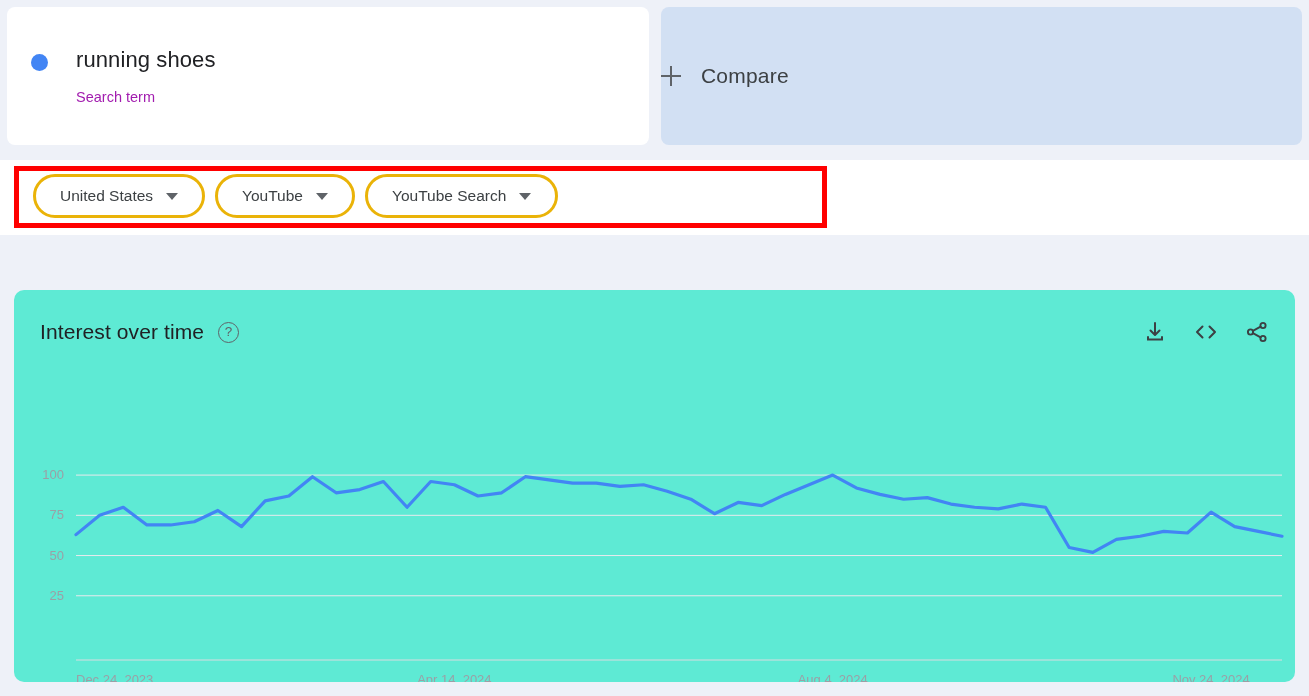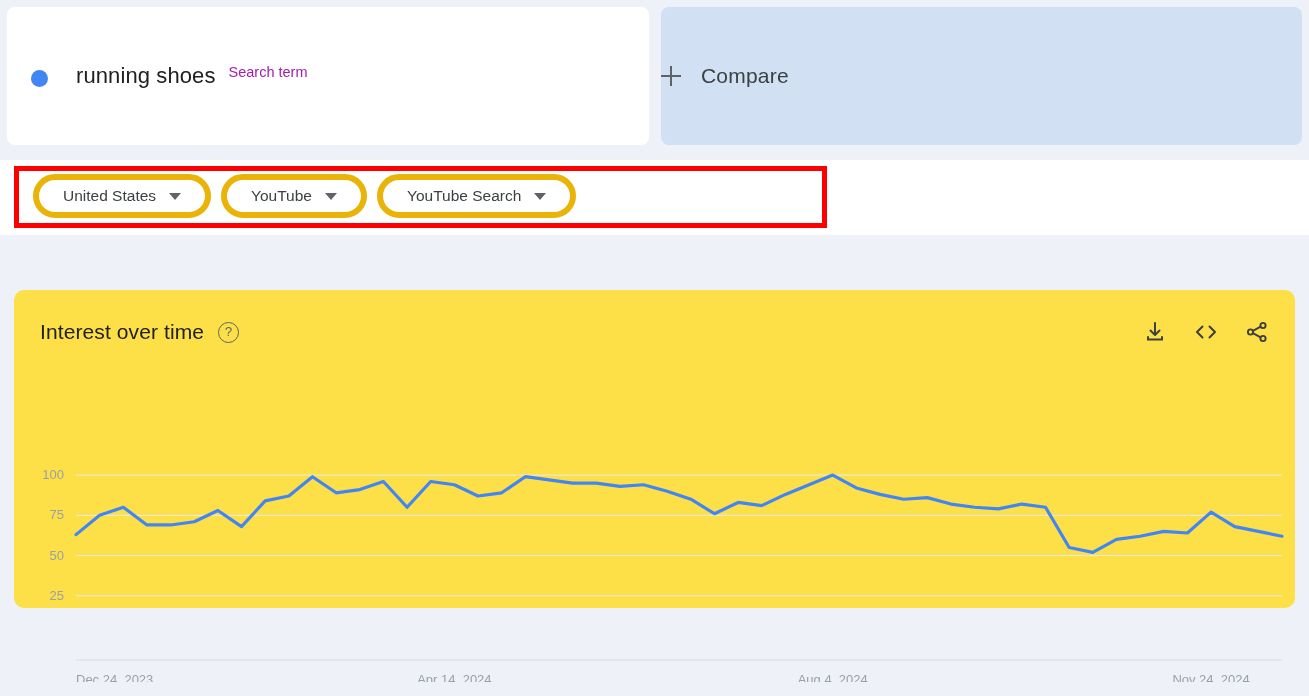--- a/index.html
+++ b/index.html
@@ -18,21 +18,21 @@
   }
   .term-card {
     width: 642px; background: #ffffff; border-radius: 8px;
     display: flex; align-items: center; padding-left: 24px;
   }
   .term-inner { display: flex; align-items: flex-start; gap: 28px; }
   .term-dot {
     width: 17px; height: 17px; border-radius: 50%;
     background: #4285f4; margin-top: 8px; flex: none;
   }
-  .term-texts { display: flex; flex-direction: row; gap: 13px; }
+  .term-texts { display: flex; flex-direction: column; gap: 13px; }
   .term-title { font-size: 22px; color: #202124; line-height: 28px; letter-spacing: .1px; }
   .term-sub { font-size: 14.5px; color: #a21caf; line-height: 20px; }
 
   .compare-card {
     flex: 1; background: #d2e0f3; border-radius: 8px;
     display: flex; align-items: center; cursor: pointer;
   }
   .compare-inner { display: flex; align-items: center; gap: 20px; }
   .plus-icon {
     position: relative; width: 20px; height: 20px; flex: none;
@@ -47,39 +47,39 @@
   
   .filter-bar {
     position: absolute; left: 0; top: 160px; width: 1309px; height: 75px;
     background: #ffffff;
   }
   .filter-chips {
     position: absolute; left: 33px; top: 14px;
     display: flex; gap: 10px; align-items: center;
   }
   .chip {
-    height: 44px; border: 6px solid #eab308; border-radius: 22px;
+    height: 44px; border: 3px solid #eab308; border-radius: 22px;
     background: #fff; display: flex; align-items: center; justify-content: center;
     gap: 13px; padding: 0 24px; cursor: pointer;
   }
   .chip-label { font-size: 15.5px; color: #3c4043; white-space: nowrap; }
   .caret {
     width: 0; height: 0; border-left: 6px solid transparent;
     border-right: 6px solid transparent; border-top: 7px solid #5f6368;
   }
   .red-box {
     position: absolute; left: 14px; top: 166px;
     width: 813px; height: 62px;
     border: 5px solid #ff0000; pointer-events: none; z-index: 5;
   }
 
   
   .chart-card {
-    position: absolute; left: 14px; top: 290px; width: 1281px; height: 318px;
-    background: #fde047; border-radius: 10px;
+    position: absolute; left: 14px; top: 290px; width: 1281px; height: 392px;
+    background: #5eead4; border-radius: 10px;
   }
   .chart-header {
     position: absolute; left: 26px; top: 24px; right: 26px; height: 36px;
     display: flex; align-items: center; justify-content: space-between;
   }
   .chart-title-wrap { display: flex; align-items: center; gap: 14px; }
   .chart-title { font-size: 21px; color: #202124; letter-spacing: .1px; }
   .help-icon {
     width: 21px; height: 21px; border-radius: 50%; border: 1.6px solid #5f6368;
     color: #5f6368; font-size: 13.5px; display: flex; align-items: center;

